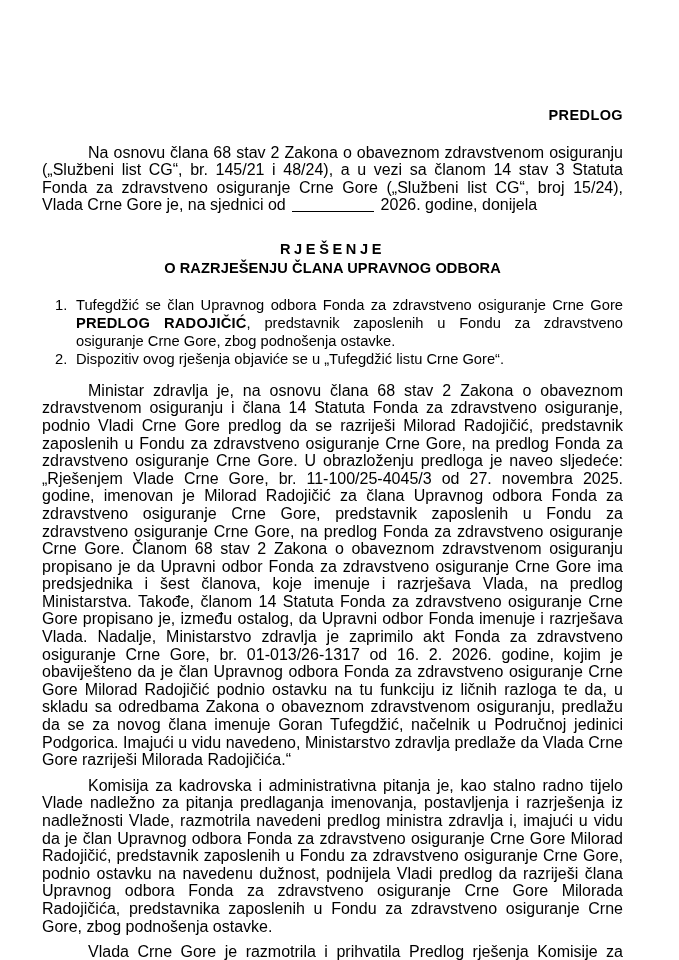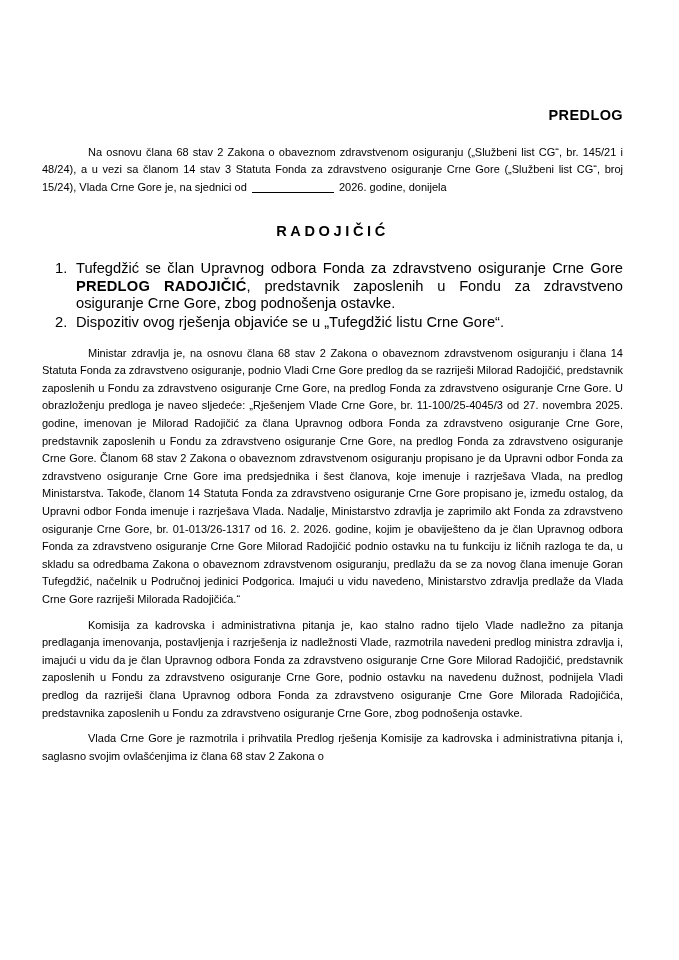--- a/index.html
+++ b/index.html
@@ -33,21 +33,21 @@
     text-align: right;
     font-size: 14.5px;
     font-weight: bold;
     letter-spacing: 0.4px;
     line-height: 1;
   }
 
   
   .para {
     margin: 0;
-    font-size: 11px;
+    font-size: 16px;
     line-height: 17.6px;
     text-align: justify;
     text-justify: inter-word;
     hyphens: none;
   }
   .para.indent { text-indent: 46px; }
 
   .intro-block { margin-top: 21px; }
 
   .blank-line {
@@ -128,21 +128,22 @@
 
 <div class="page">
 
   <div class="doc-label">PREDLOG</div>
 
   <div class="intro-block">
     <p class="para indent"><span>Na osnovu člana 68 stav 2 Zakona o obaveznom zdravstvenom osiguranju („Službeni list CG“, br. 145/21 i 48/24), a u vezi sa članom 14 stav 3 Statuta Fonda za zdravstveno osiguranje Crne Gore („Službeni list CG“, broj 15/24), Vlada Crne Gore je, na sjednici od </span><span class="blank-line"></span><span> 2026. godine, donijela</span></p>
   </div>
 
   <div class="title-block">
-    <p class="title-main">RADOJIČIĆ</p>
+    <p class="title-main">RJEŠENJE</p>
+    <p class="title-sub">O  RAZRJEŠENJU ČLANA UPRAVNOG ODBORA</p>
   </div>
 
   <ol class="disposition">
     <li><span>Tufegdžić se član Upravnog odbora Fonda za zdravstveno osiguranje Crne Gore </span><span class="name-strong">PREDLOG RADOJIČIĆ</span><span>, predstavnik zaposlenih u Fondu za zdravstveno osiguranje Crne Gore, zbog podnošenja ostavke.</span></li>
     <li><span>Dispozitiv ovog rješenja objaviće se u „Tufegdžić listu Crne Gore“.</span></li>
   </ol>
 
 
   <div class="explanation">
     <p class="para indent quoted">Ministar zdravlja je, na osnovu člana 68 stav 2 Zakona o obaveznom zdravstvenom osiguranju i člana 14 Statuta Fonda za zdravstveno osiguranje, podnio Vladi Crne Gore predlog da se razriješi Milorad Radojičić, predstavnik zaposlenih u Fondu za zdravstveno osiguranje Crne Gore, na predlog Fonda za zdravstveno osiguranje Crne Gore. U obrazloženju predloga je naveo sljedeće: „Rješenjem Vlade Crne Gore, br. 11-100/25-4045/3 od 27. novembra 2025. godine, imenovan je Milorad Radojičić za člana Upravnog odbora Fonda za zdravstveno osiguranje Crne Gore, predstavnik zaposlenih u Fondu za zdravstveno osiguranje Crne Gore, na predlog Fonda za zdravstveno osiguranje Crne Gore. Članom 68 stav 2 Zakona o obaveznom zdravstvenom osiguranju propisano je da Upravni odbor Fonda za zdravstveno osiguranje Crne Gore ima predsjednika i šest članova, koje imenuje i razrješava Vlada, na predlog Ministarstva. Takođe, članom 14 Statuta Fonda za zdravstveno osiguranje Crne Gore propisano je, između ostalog, da Upravni odbor Fonda imenuje i razrješava Vlada. Nadalje, Ministarstvo zdravlja je zaprimilo akt Fonda za zdravstveno osiguranje Crne Gore, br. 01-013/26-1317 od 16. 2. 2026. godine, kojim je obaviješteno da je član Upravnog odbora Fonda za zdravstveno osiguranje Crne Gore Milorad Radojičić podnio ostavku na tu funkciju iz ličnih razloga te da, u skladu sa odredbama Zakona o obaveznom zdravstvenom osiguranju, predlažu da se za novog člana imenuje Goran Tufegdžić, načelnik u Područnoj jedinici Podgorica. Imajući u vidu navedeno, Ministarstvo zdravlja predlaže da Vlada Crne Gore razriješi Milorada Radojičića.“</p>

